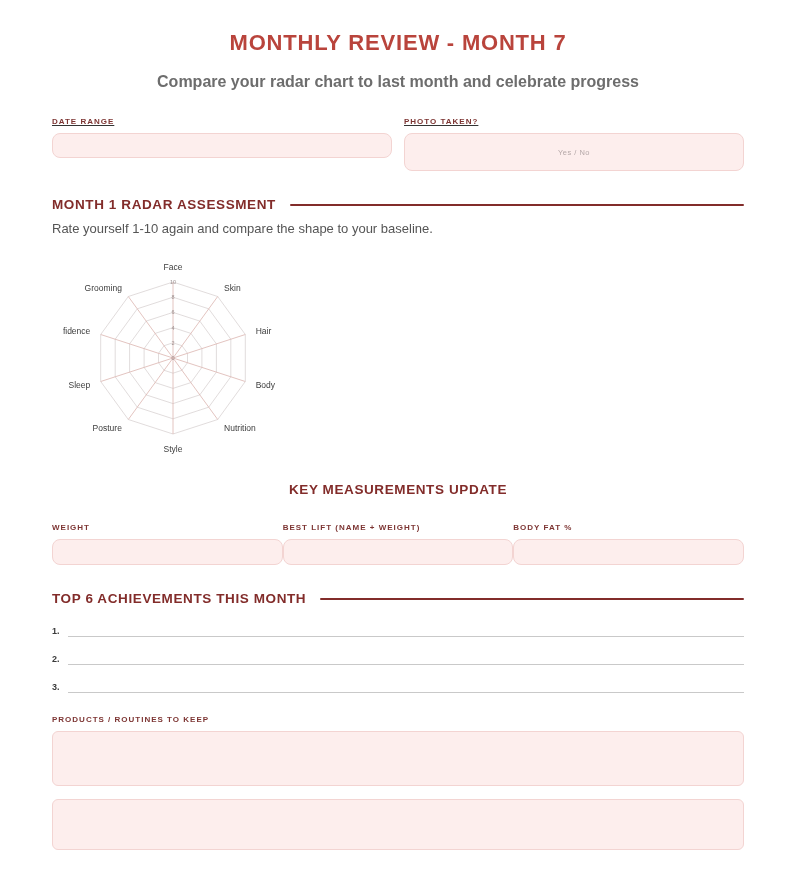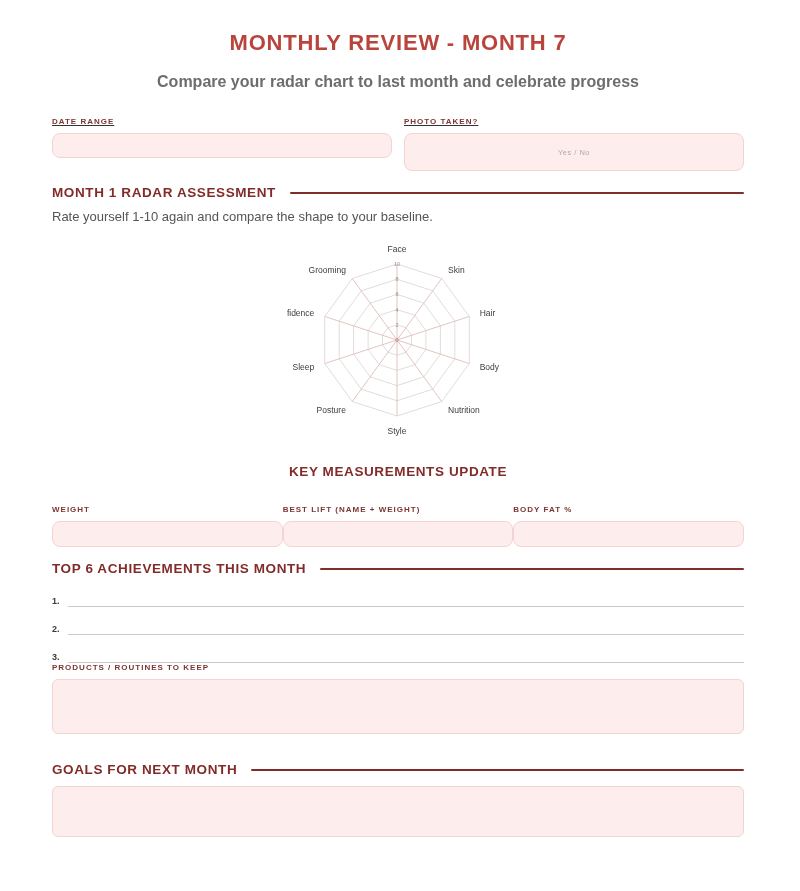--- a/index.html
+++ b/index.html
@@ -58,49 +58,49 @@
     text-align: center;
     font-size: 7.5px;
     letter-spacing: 0.5px;
   }
   .input-photo::placeholder { color: #b5a8a8; opacity: 1; }
 
   .section-head {
     display: flex;
     align-items: center;
     gap: 14px;
-    margin-top: 14px;
+    margin-top: 26px;
   }
   .section-title {
     color: #822c2a;
     font-size: 13.5px;
     font-weight: bold;
     letter-spacing: 0.6px;
     white-space: nowrap;
   }
   .section-rule { flex: 1; height: 2px; background: #822c2a; border-radius: 1px; }
 
   .section-note { font-size: 13px; color: #555; margin-top: 9px; }
 
-  .chart-wrap { display: flex; justify-content: center; margin: 20px 0 24px; }
+  .chart-wrap { display: flex; justify-content: flex-start; margin: 26px 0 24px; }
 
   .meas-row { display: flex; margin-top: 12px; }
   .meas-col { flex: 1; }
   .input-meas { height: 26px; }
 
   .ach-row { display: flex; align-items: flex-end; gap: 8px; margin-top: 13px; }
   .ach-num { font-size: 9px; font-weight: bold; color: #3a3a3a; padding-bottom: 1px; }
   .ach-line {
     flex: 1; height: 15px;
     border: none; border-bottom: 1px solid #c9c9c9;
     background: transparent; outline: none;
     font-family: "Liberation Sans", sans-serif; font-size: 10px; color: #444;
   }
 
-  .routines-row { display: flex; gap: 8px; }
+  .routines-row { display: flex; gap: 8px; margin-top: 22px; }
   .area-routine { height: 55px; }
   .area-goals { height: 51px; margin-top: 9px; }
 </style>
 </head>
 <body>
 
 <div class="page">
 
   <div class="title">MONTHLY REVIEW - MONTH 7</div>
   <div class="subtitle">Compare your radar chart to last month and celebrate progress</div>
@@ -196,19 +196,15 @@
     <input class="ach-line" type="text" style="">
   </div>
 
   <div class="routines-row">
     <div class="col">
       <label class="field-label">PRODUCTS / ROUTINES TO KEEP</label>
       <textarea class="pink-area area-routine" style=""></textarea>
     </div>
   </div>
 
-  <div class="section-head" style="margin-top:24px;">
-    <span class="section-title">GOALS FOR NEXT MONTH</span>
-    <span class="section-rule"></span>
-  </div>
   <textarea class="pink-area area-goals" style=""></textarea>
 
 </div>
 
 </body></html>

